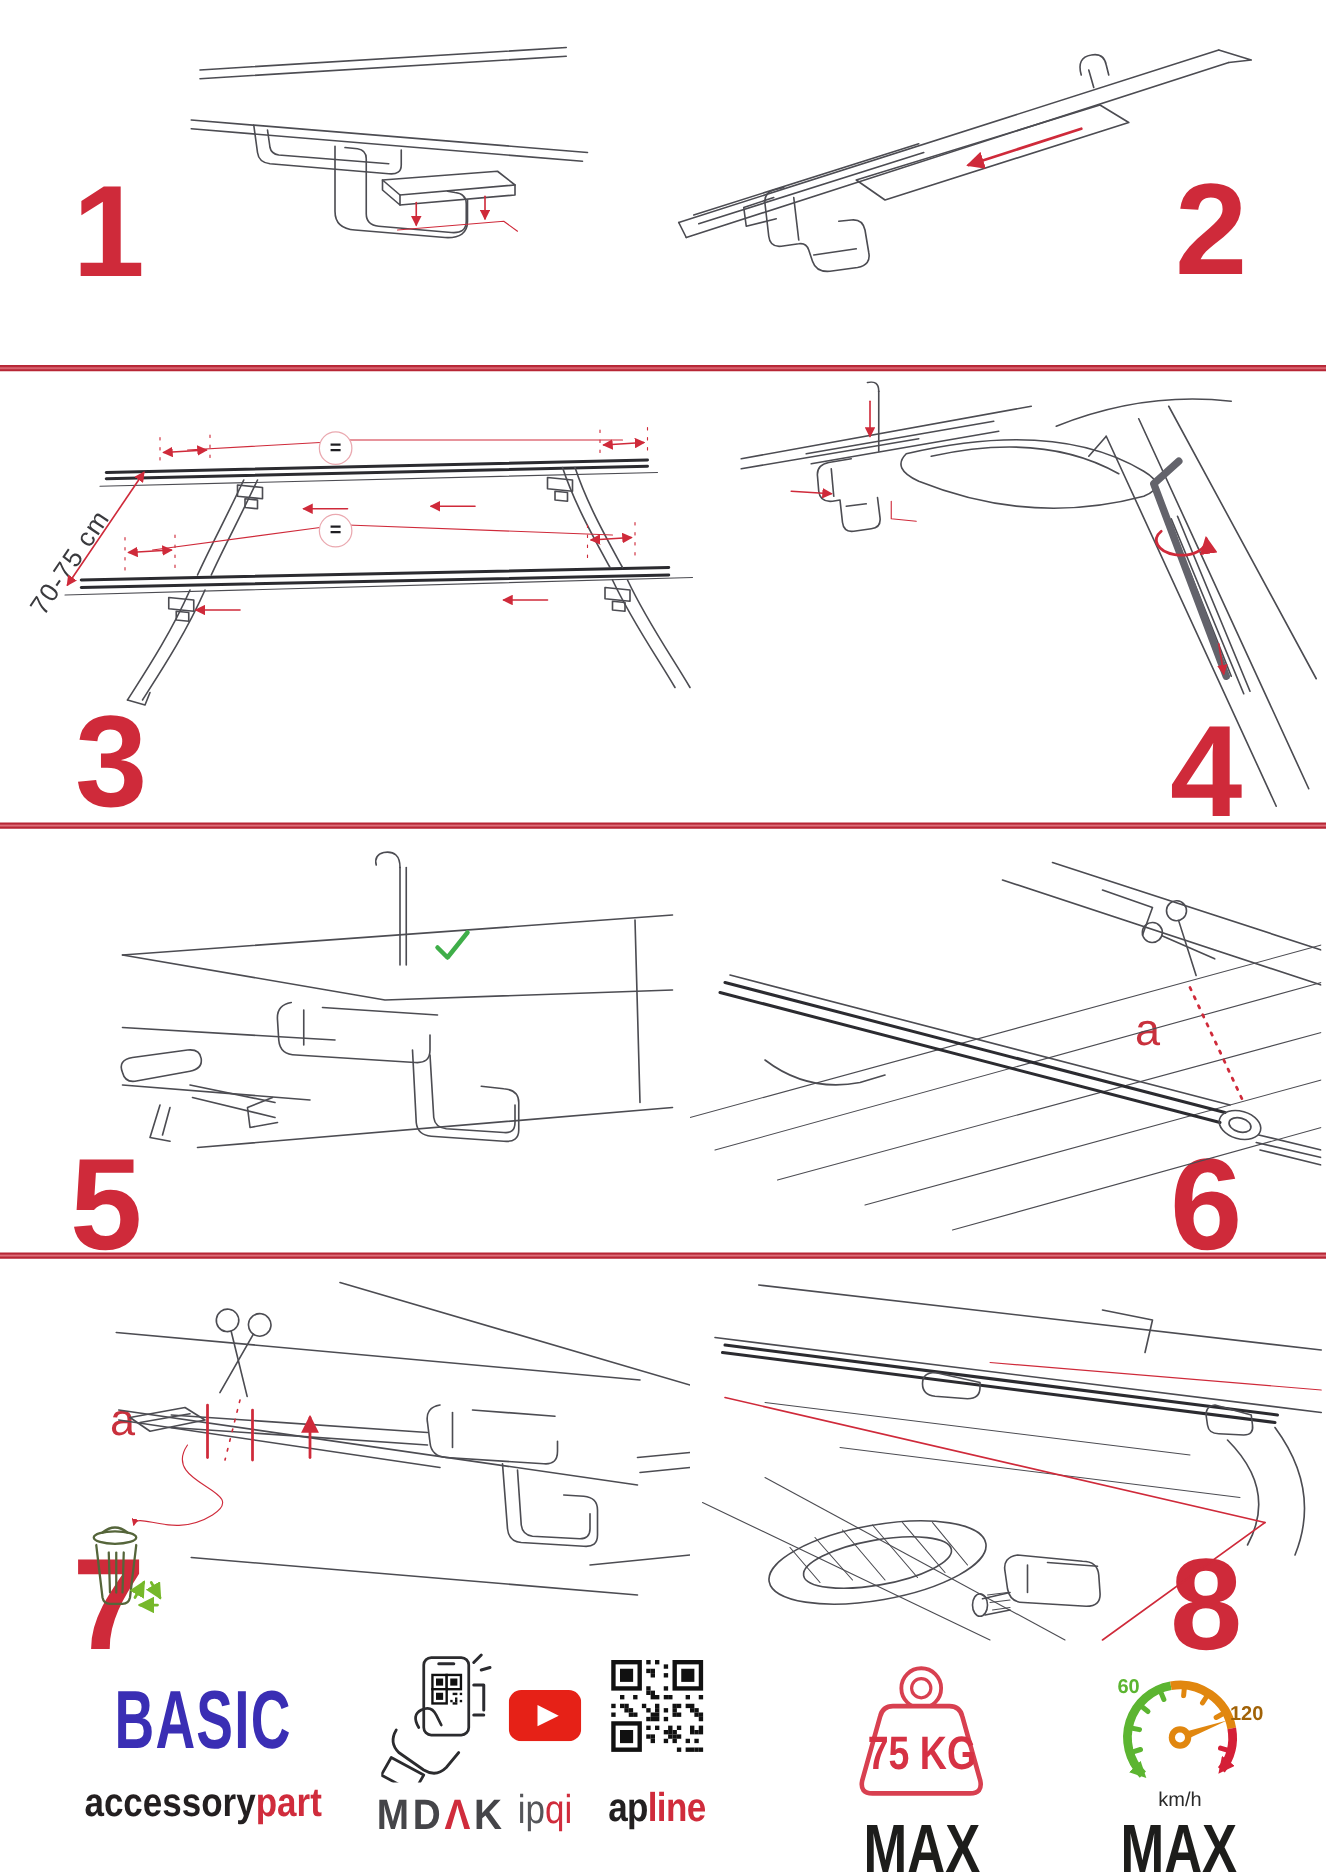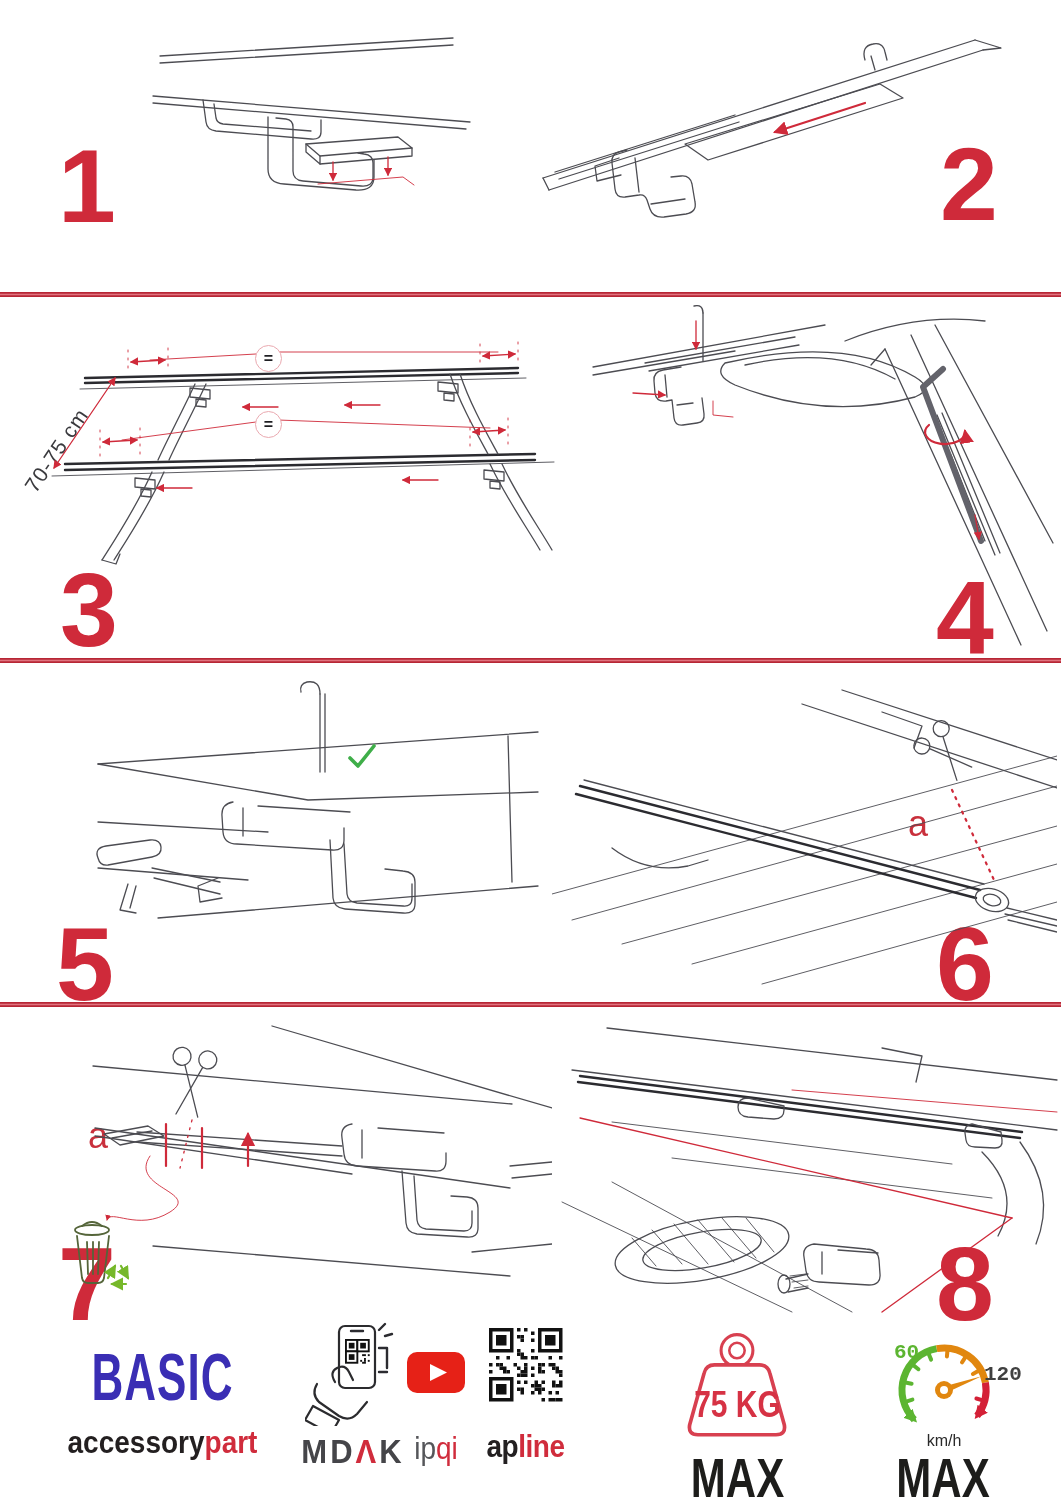--- a/index.html
+++ b/index.html
@@ -42,21 +42,21 @@
   .ipqi{position:absolute;left:405px;top:1430px;width:62px;text-align:center;font-size:28px;color:#55565a;
         transform:scaleY(1.15);transform-origin:top;white-space:nowrap;}
   .ipqi .red{color:#d02c3c;}
   .apline{position:absolute;left:478px;top:1428px;width:95px;text-align:center;font-size:28px;font-weight:600;
           letter-spacing:-0.5px;color:#232021;transform:scaleY(1.15);transform-origin:top;white-space:nowrap;}
   .apline .red{color:#d02c3c;}
   .kg{position:absolute;left:670px;top:1383px;width:135px;text-align:center;color:#d63244;
       font-size:30px;font-weight:bold;transform:scaleY(1.25);transform-origin:top;white-space:nowrap;}
   .maxlbl{position:absolute;text-align:center;color:#1d1d1b;font-size:42px;font-weight:bold;
           transform:scaleY(1.3);transform-origin:top;white-space:nowrap;}
-  .spd-lbl{position:absolute;font-size:21px;font-weight:bold;line-height:1;font-family:Liberation Mono, monospace;}
+  .spd-lbl{position:absolute;font-size:16px;font-weight:bold;line-height:1;}
   .kmh{position:absolute;left:884px;top:1432px;width:120px;text-align:center;font-size:16px;color:#2a2a2a;}
 </style>
 </head>
 <body>
 
 <svg width="0" height="0" style="position:absolute">
   <defs>
     <marker id="ar" viewBox="0 0 10 10" refX="8.5" refY="5" markerWidth="6.5" markerHeight="6.5" orient="auto-start-reverse">
       <path d="M0,0 L10,5 L0,10 Z" fill="#cf2a3a"></path>
       </marker>
@@ -508,17 +508,17 @@
       <line x1="65.7" y1="12.2" x2="64.9" y2="20.5"></line>
         <line x1="84.9" y1="18.8" x2="80.0" y2="26.3"></line>
       <line x1="98.8" y1="33.6" x2="90.9" y2="38.0"></line>
     </g>
     <line x1="102.6" y1="64.9" x2="94.4" y2="62.5" stroke="#d42037" stroke-width="4" stroke-linecap="round"></line>
     <polygon points="99.6,40.3 60.8,50.7 63.2,57.3" fill="#e1870f"></polygon>
     <circle cx="62" cy="54" r="9" fill="#e1870f"></circle>
       <circle cx="62" cy="54" r="4" fill="#ffffff"></circle>
   </svg>
   <div class="spd-lbl" style="left:894px;top:1342px;color:#5cb531">60</div>
-  <div class="spd-lbl" style="left:984px;top:1364px;color:#404040">120</div>
+  <div class="spd-lbl" style="left:984px;top:1364px;color:#a16207">120</div>
   <div class="kmh">km/h</div>
   <div class="maxlbl" style="left:878px;top:1448px;width:130px">MAX</div>
 
 </div>
 
 </body></html>

